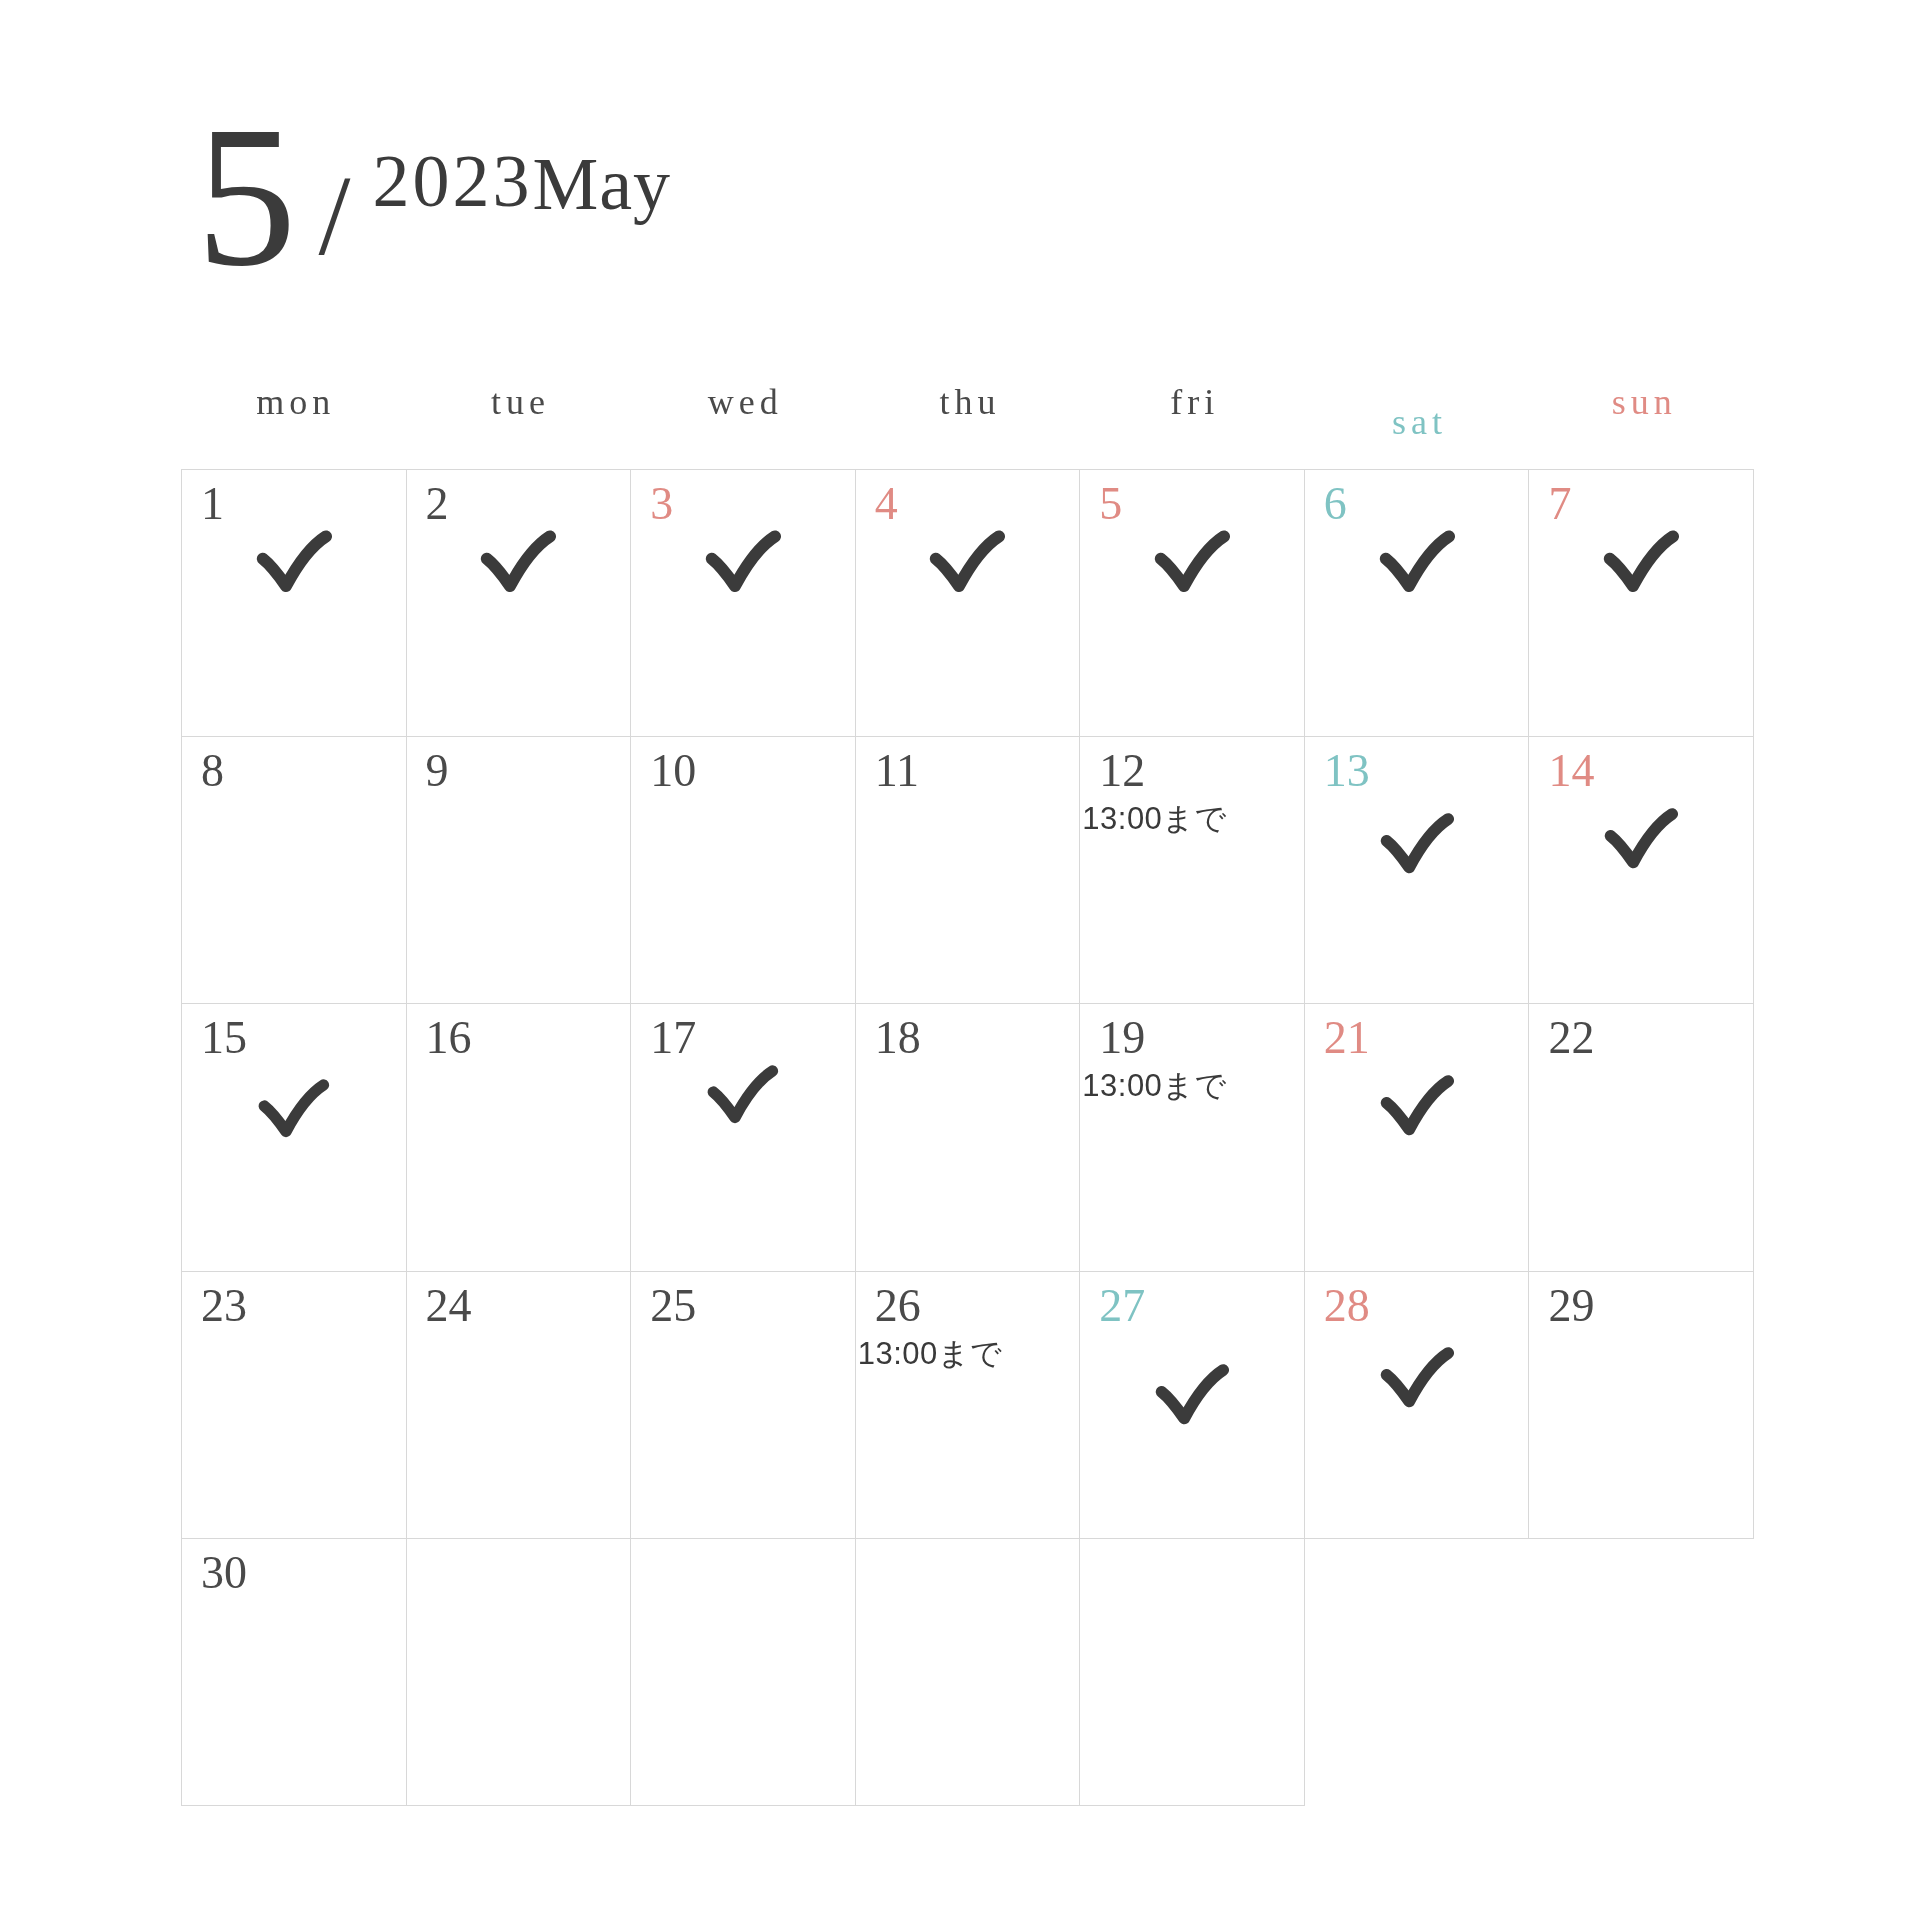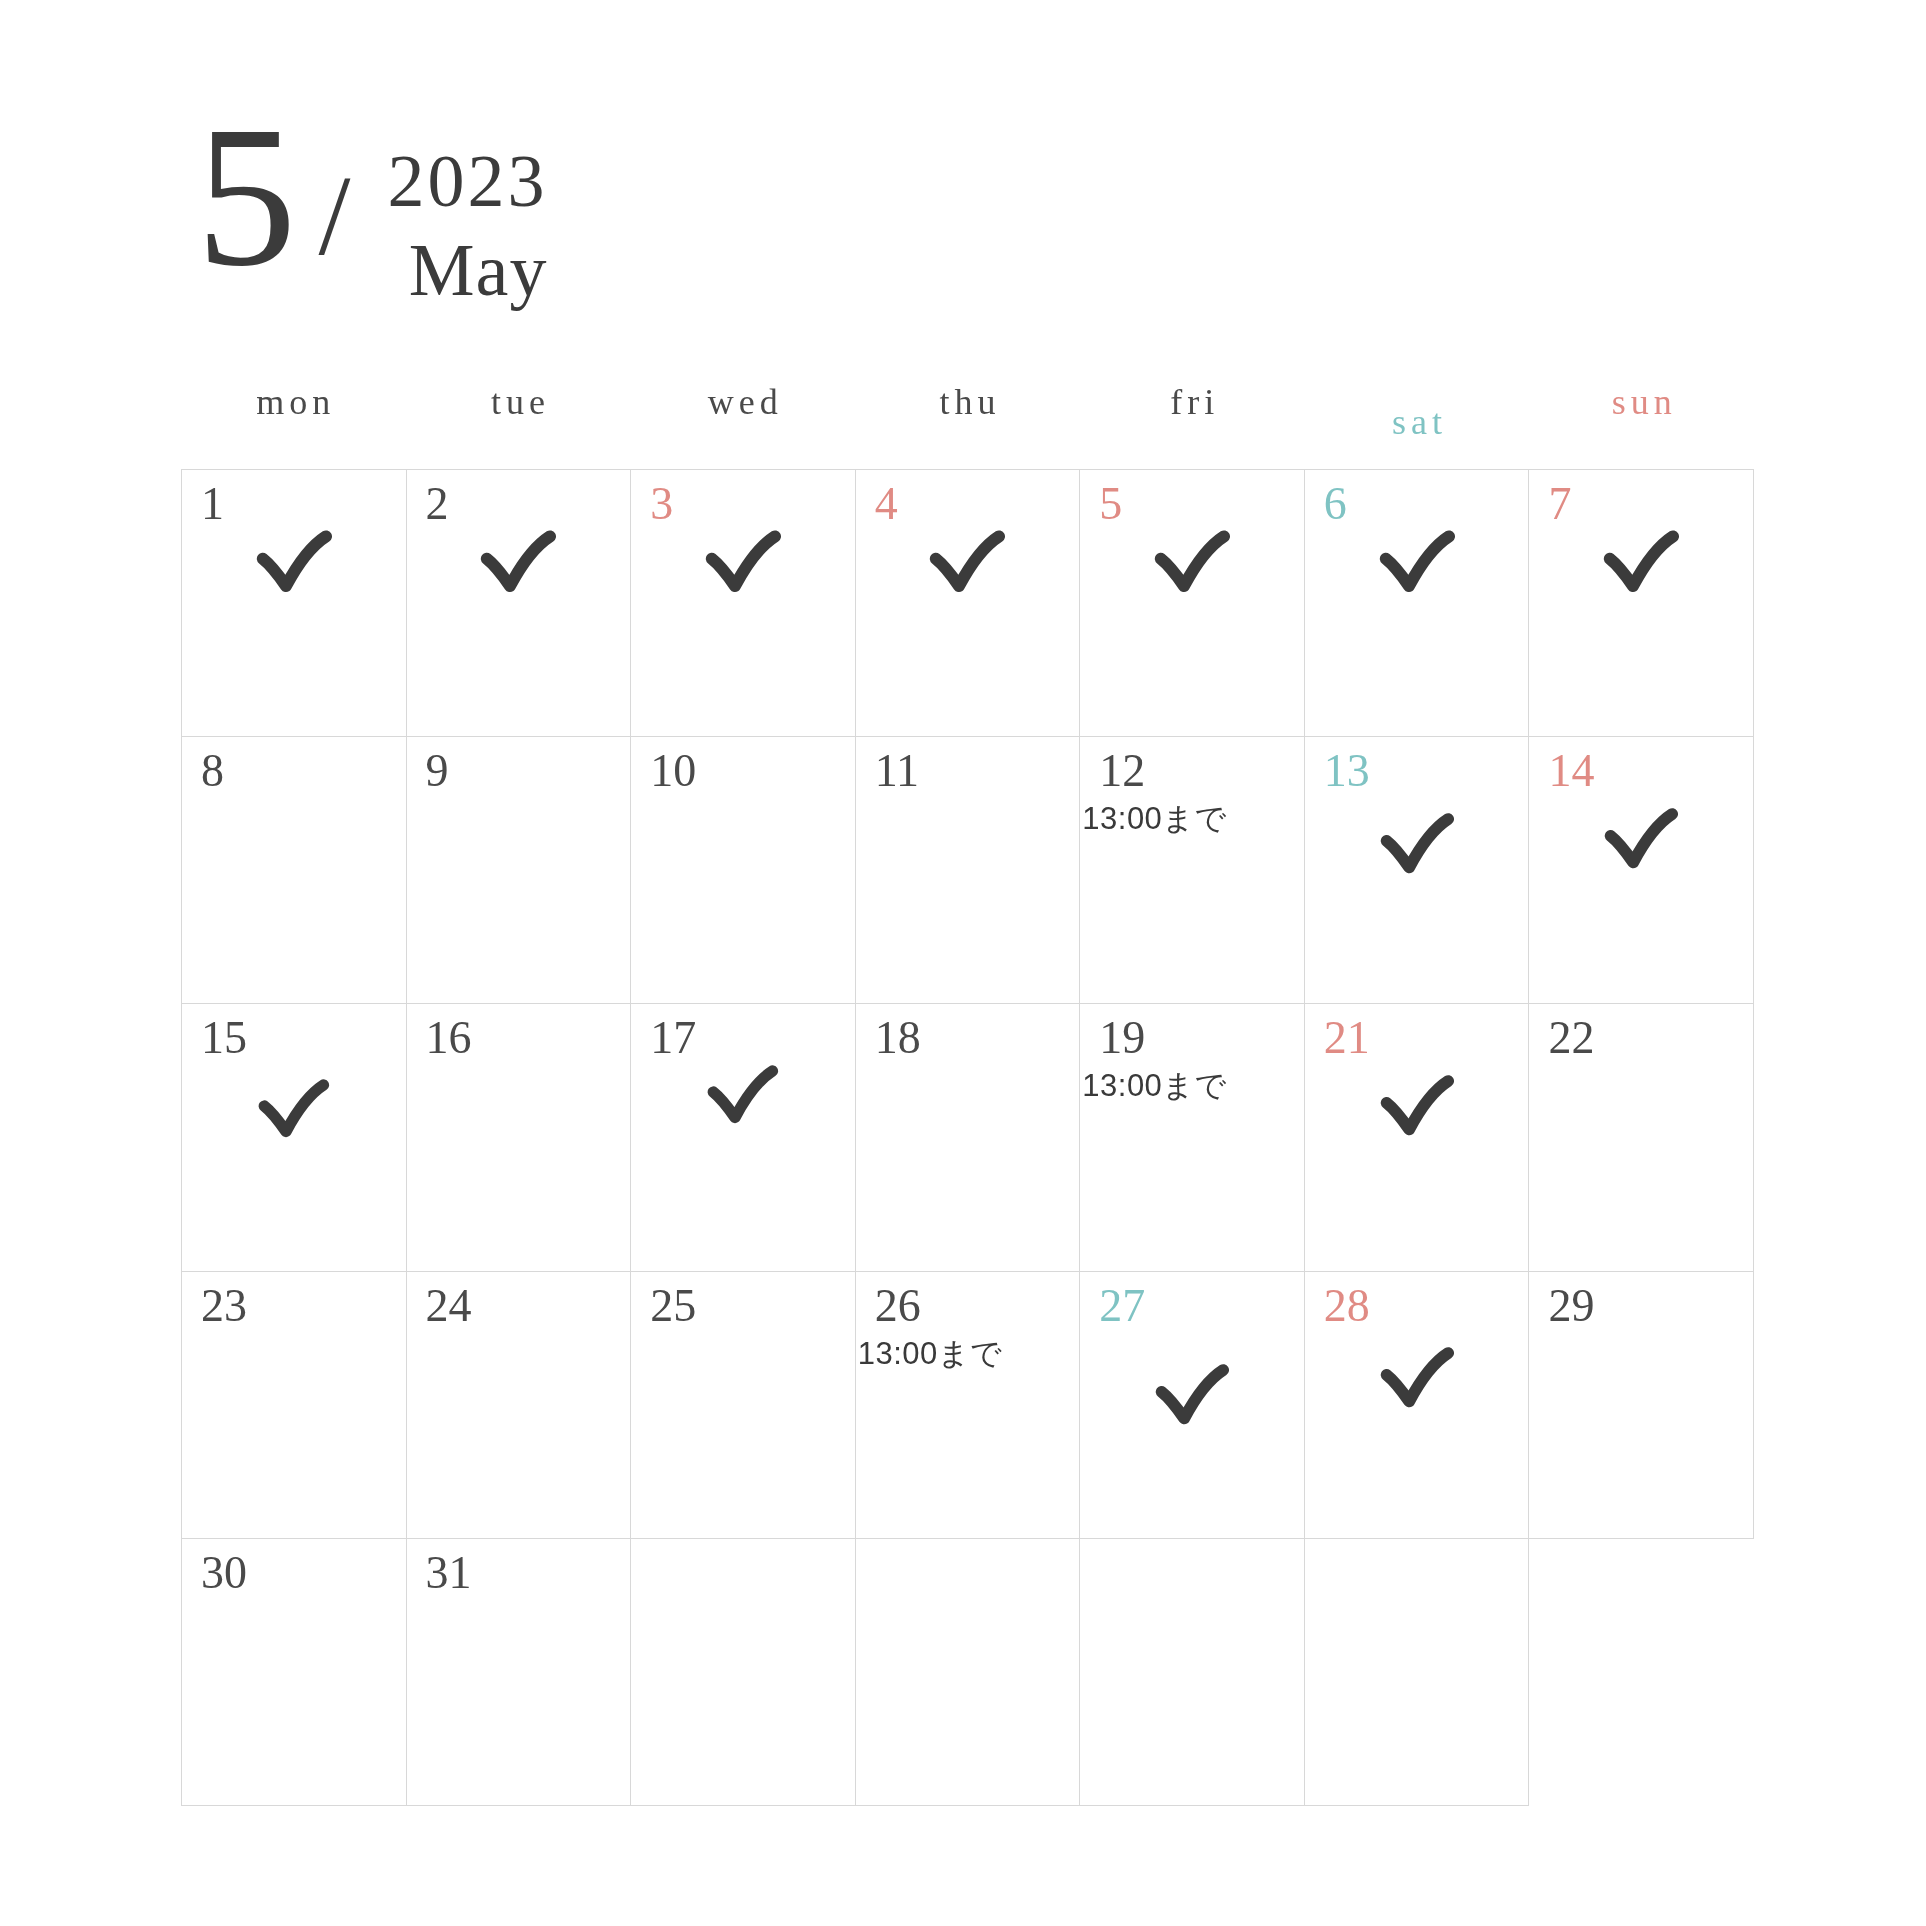--- a/index.html
+++ b/index.html
@@ -40,24 +40,22 @@
   }
   .slash {
     font-family: "Liberation Serif", serif;
     font-size: 115px;
     line-height: 1;
     color: #3b3b3b;
     margin: 50px 0 0 24px;
     font-weight: 300;
   }
   .year-block {
-    margin: 35px 0 0 37px;
+    margin: 35px 0 0 22px;
     display: flex;
-    flex-direction: column;
-    gap: 8px;
   }
   .year {
     font-family: "Liberation Serif", serif;
     font-size: 74px;
     line-height: 1.05;
     letter-spacing: 3px;
     color: #3b3b3b;
   }
   .month-name {
     font-family: "Liberation Serif", serif;
@@ -325,23 +323,20 @@
             <path d="M22 74 C40 88 62 116 80 142 C96 112 130 50 180 18" stroke="#3b3b3b"></path>
           </svg>
         </div>
       </div>
       <div class="cell">
         <div class="daynum">29</div>
       </div>
       <div class="cell">
         <div class="daynum">30</div>
       </div>
-      <div class="cell">
-        <div class="daynum">31</div>
-      </div>
       <div class="cell"></div>
       <div class="cell"></div>
       <div class="cell"></div>
       <div class="cell"></div>
     </div>
 
 </div>
 
 
 </body></html>

